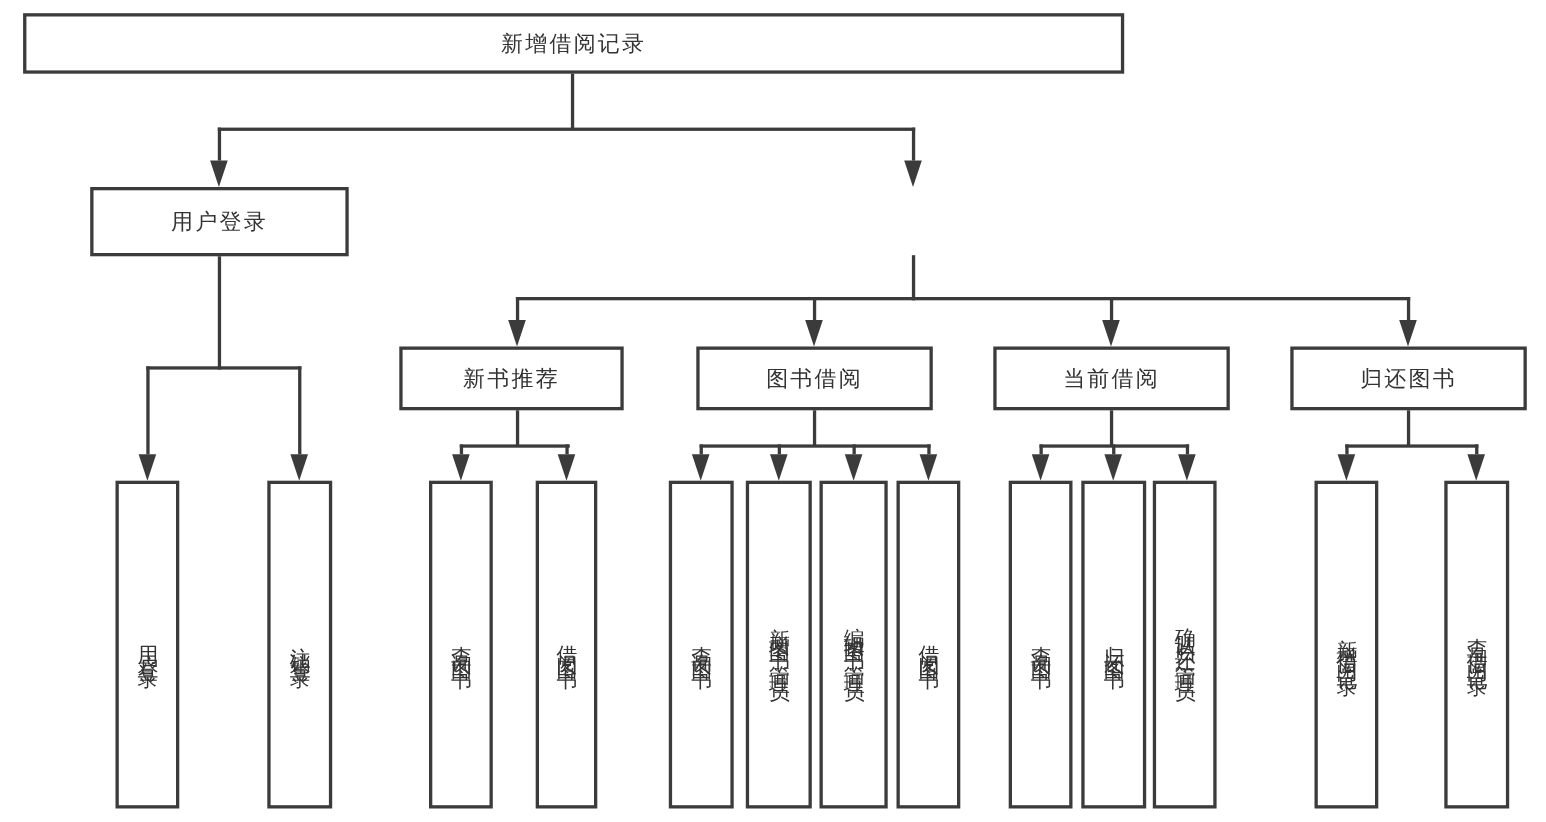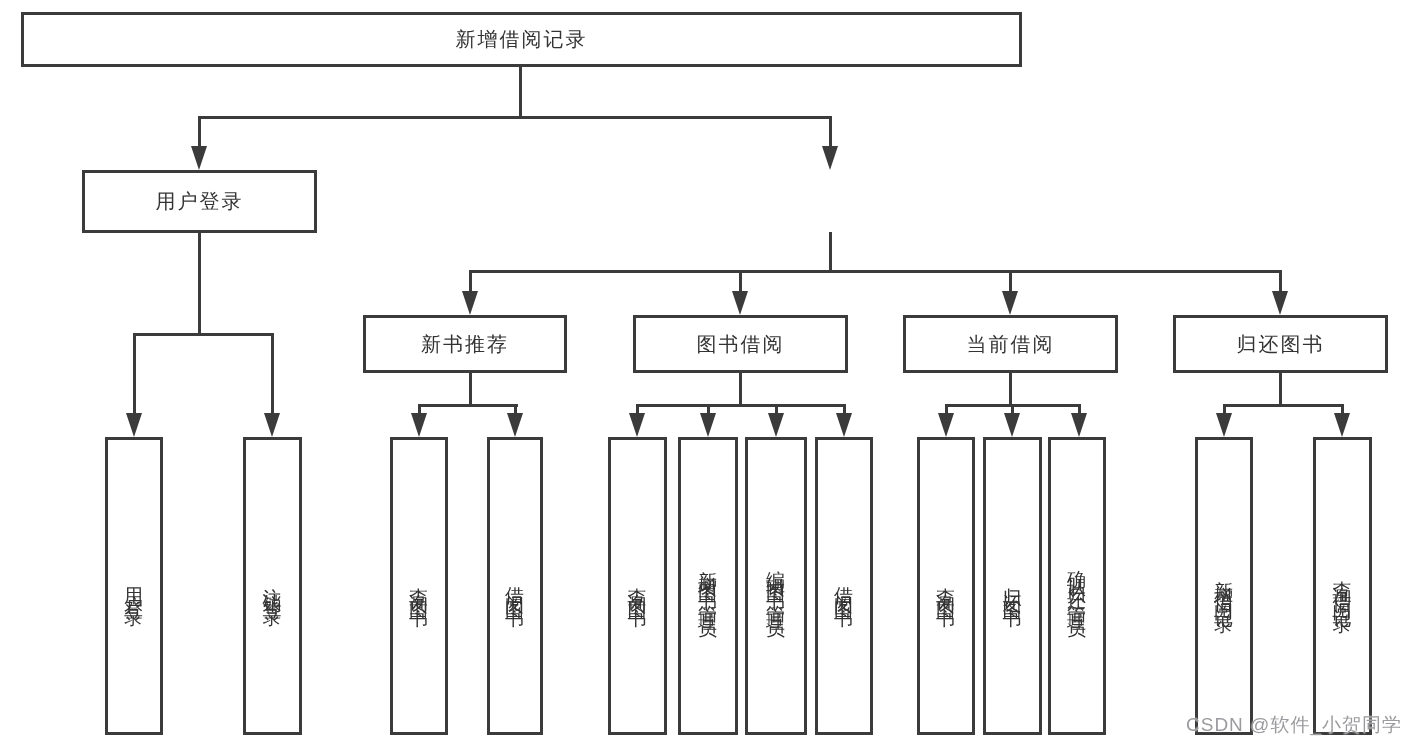--- a/index.html
+++ b/index.html
@@ -148,15 +148,14 @@
   <div class="box v" style="left:745px;top:437px;width:62px;height:298px;">编辑图书（管理员）</div>
   <div class="box v" style="left:815px;top:437px;width:58px;height:298px;">借阅图书</div>
 
   <div class="box v" style="left:917px;top:437px;width:58px;height:298px;">查询图书</div>
   <div class="box v" style="left:983px;top:437px;width:59px;height:298px;">归还图书</div>
   <div class="box v" style="left:1048px;top:437px;width:58px;height:298px;">确认归还（管理员）</div>
 
   <div class="box v" style="left:1195px;top:437px;width:58px;height:298px;">新增借阅记录</div>
   <div class="box v" style="left:1313px;top:437px;width:59px;height:298px;">查询借阅记录</div>
 
-  <div id="watermark">CSDN @软件_小贺同学</div>
 
 </div>
 
 </body></html>

